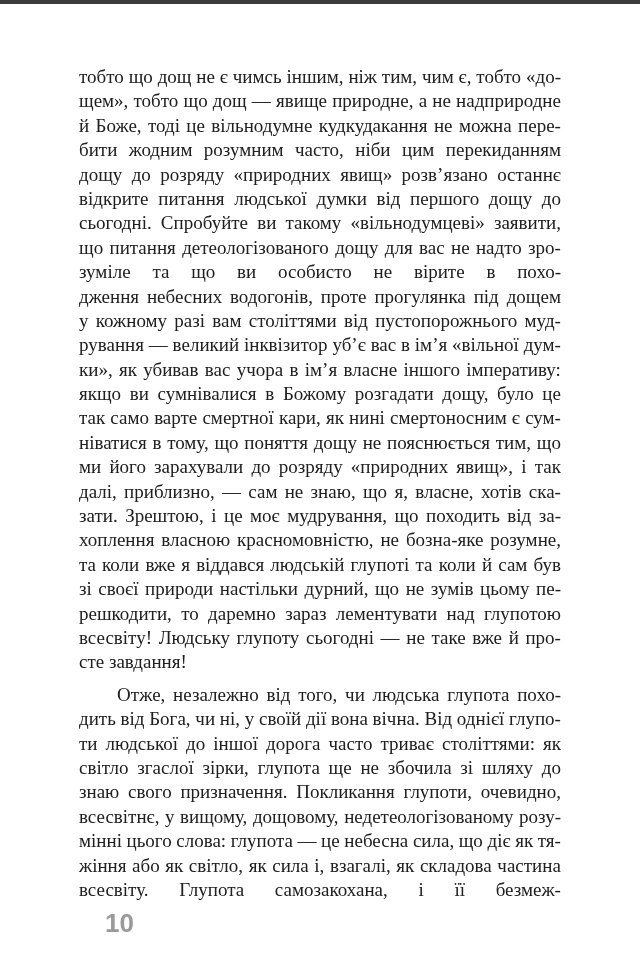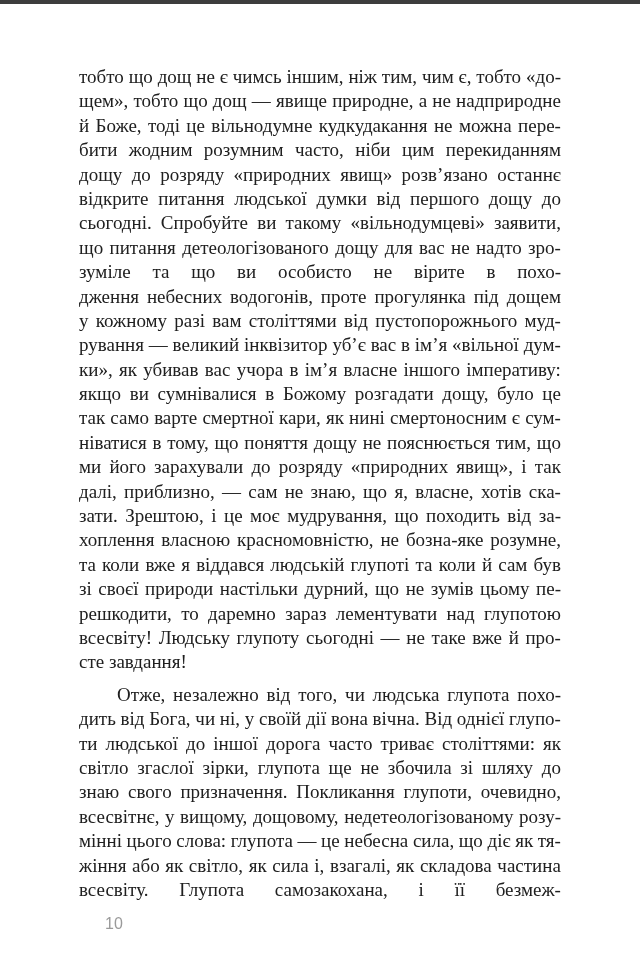--- a/index.html
+++ b/index.html
@@ -38,22 +38,22 @@
     justify-content: space-between;
     white-space: normal;
   }
   .line.just span { white-space: nowrap; flex: 0 0 auto; }
   .line.indent { padding-left: 38px; justify-content: space-between; }
   .page-number {
     position: absolute;
     top: 913px;
     left: 105px;
     font-family: "Liberation Sans", "DejaVu Sans", sans-serif;
-    font-size: 16px;
-    font-weight: 400;
+    font-size: 26px;
+    font-weight: 700;
     line-height: 21px;
     color: var(--pagenum, #9a9a9a);
   }
 </style>
 </head>
 <body>
 
 <div class="top-bar"></div>
 
 <div class="page-text">

